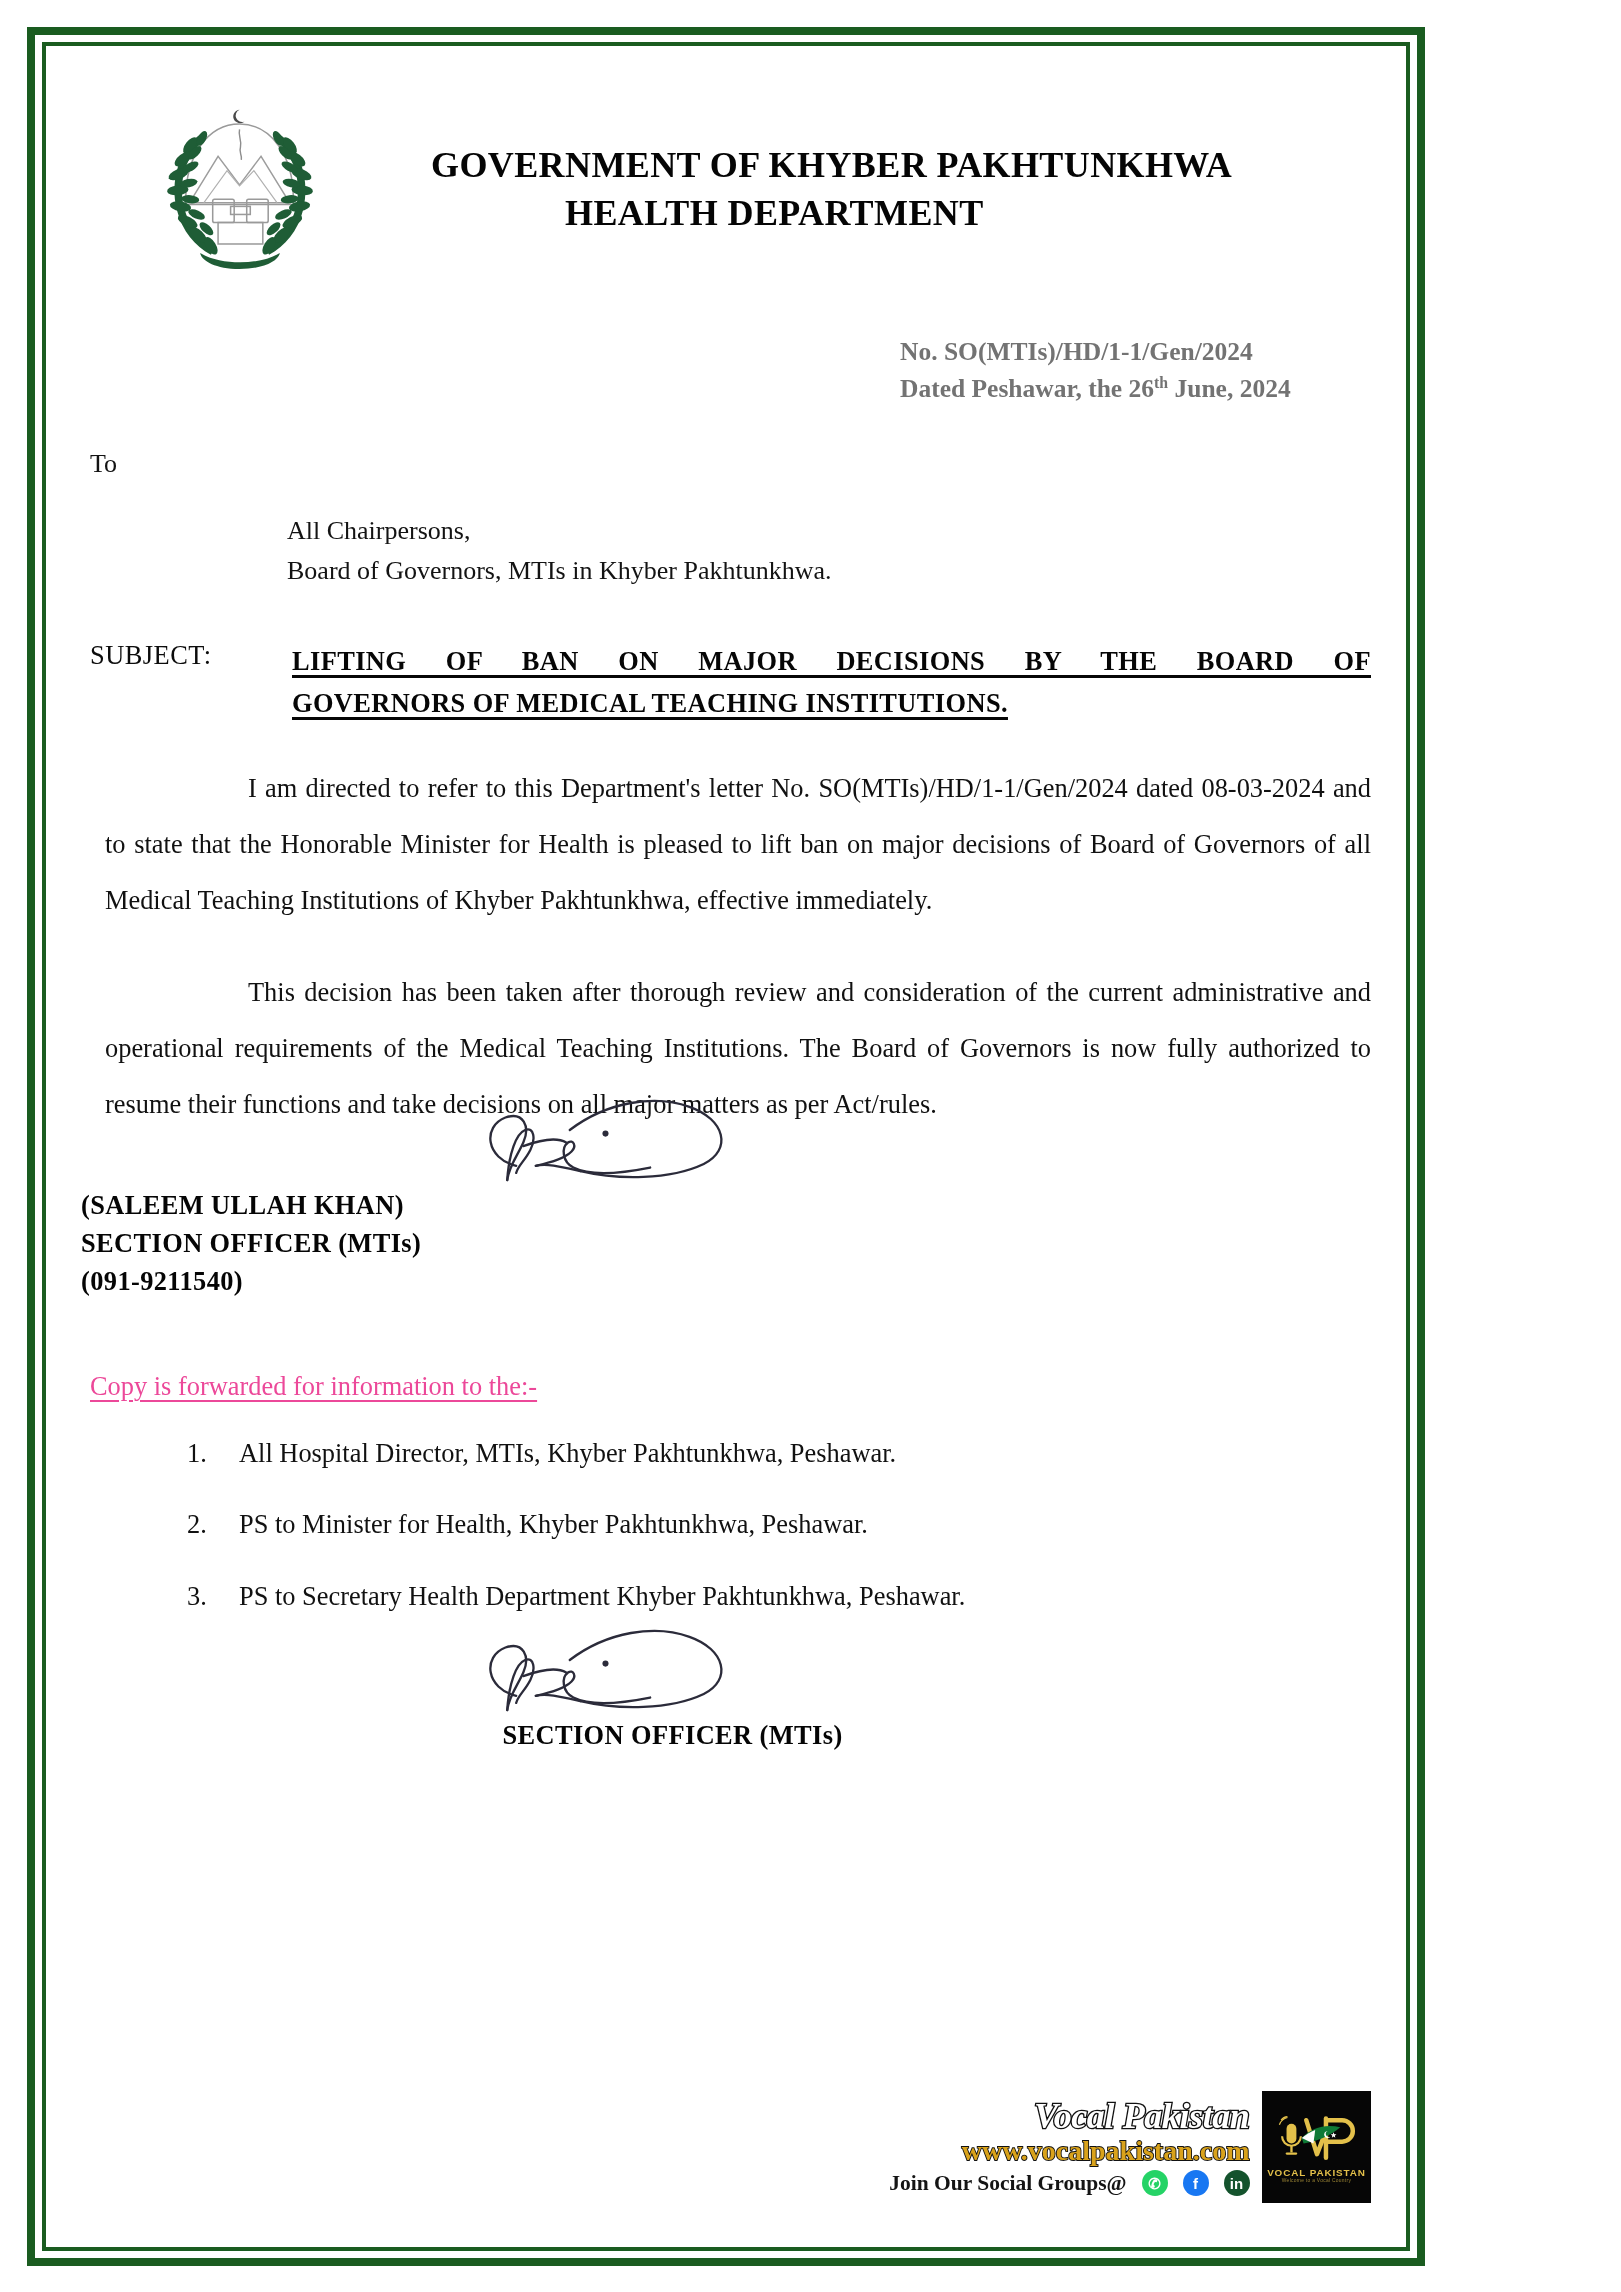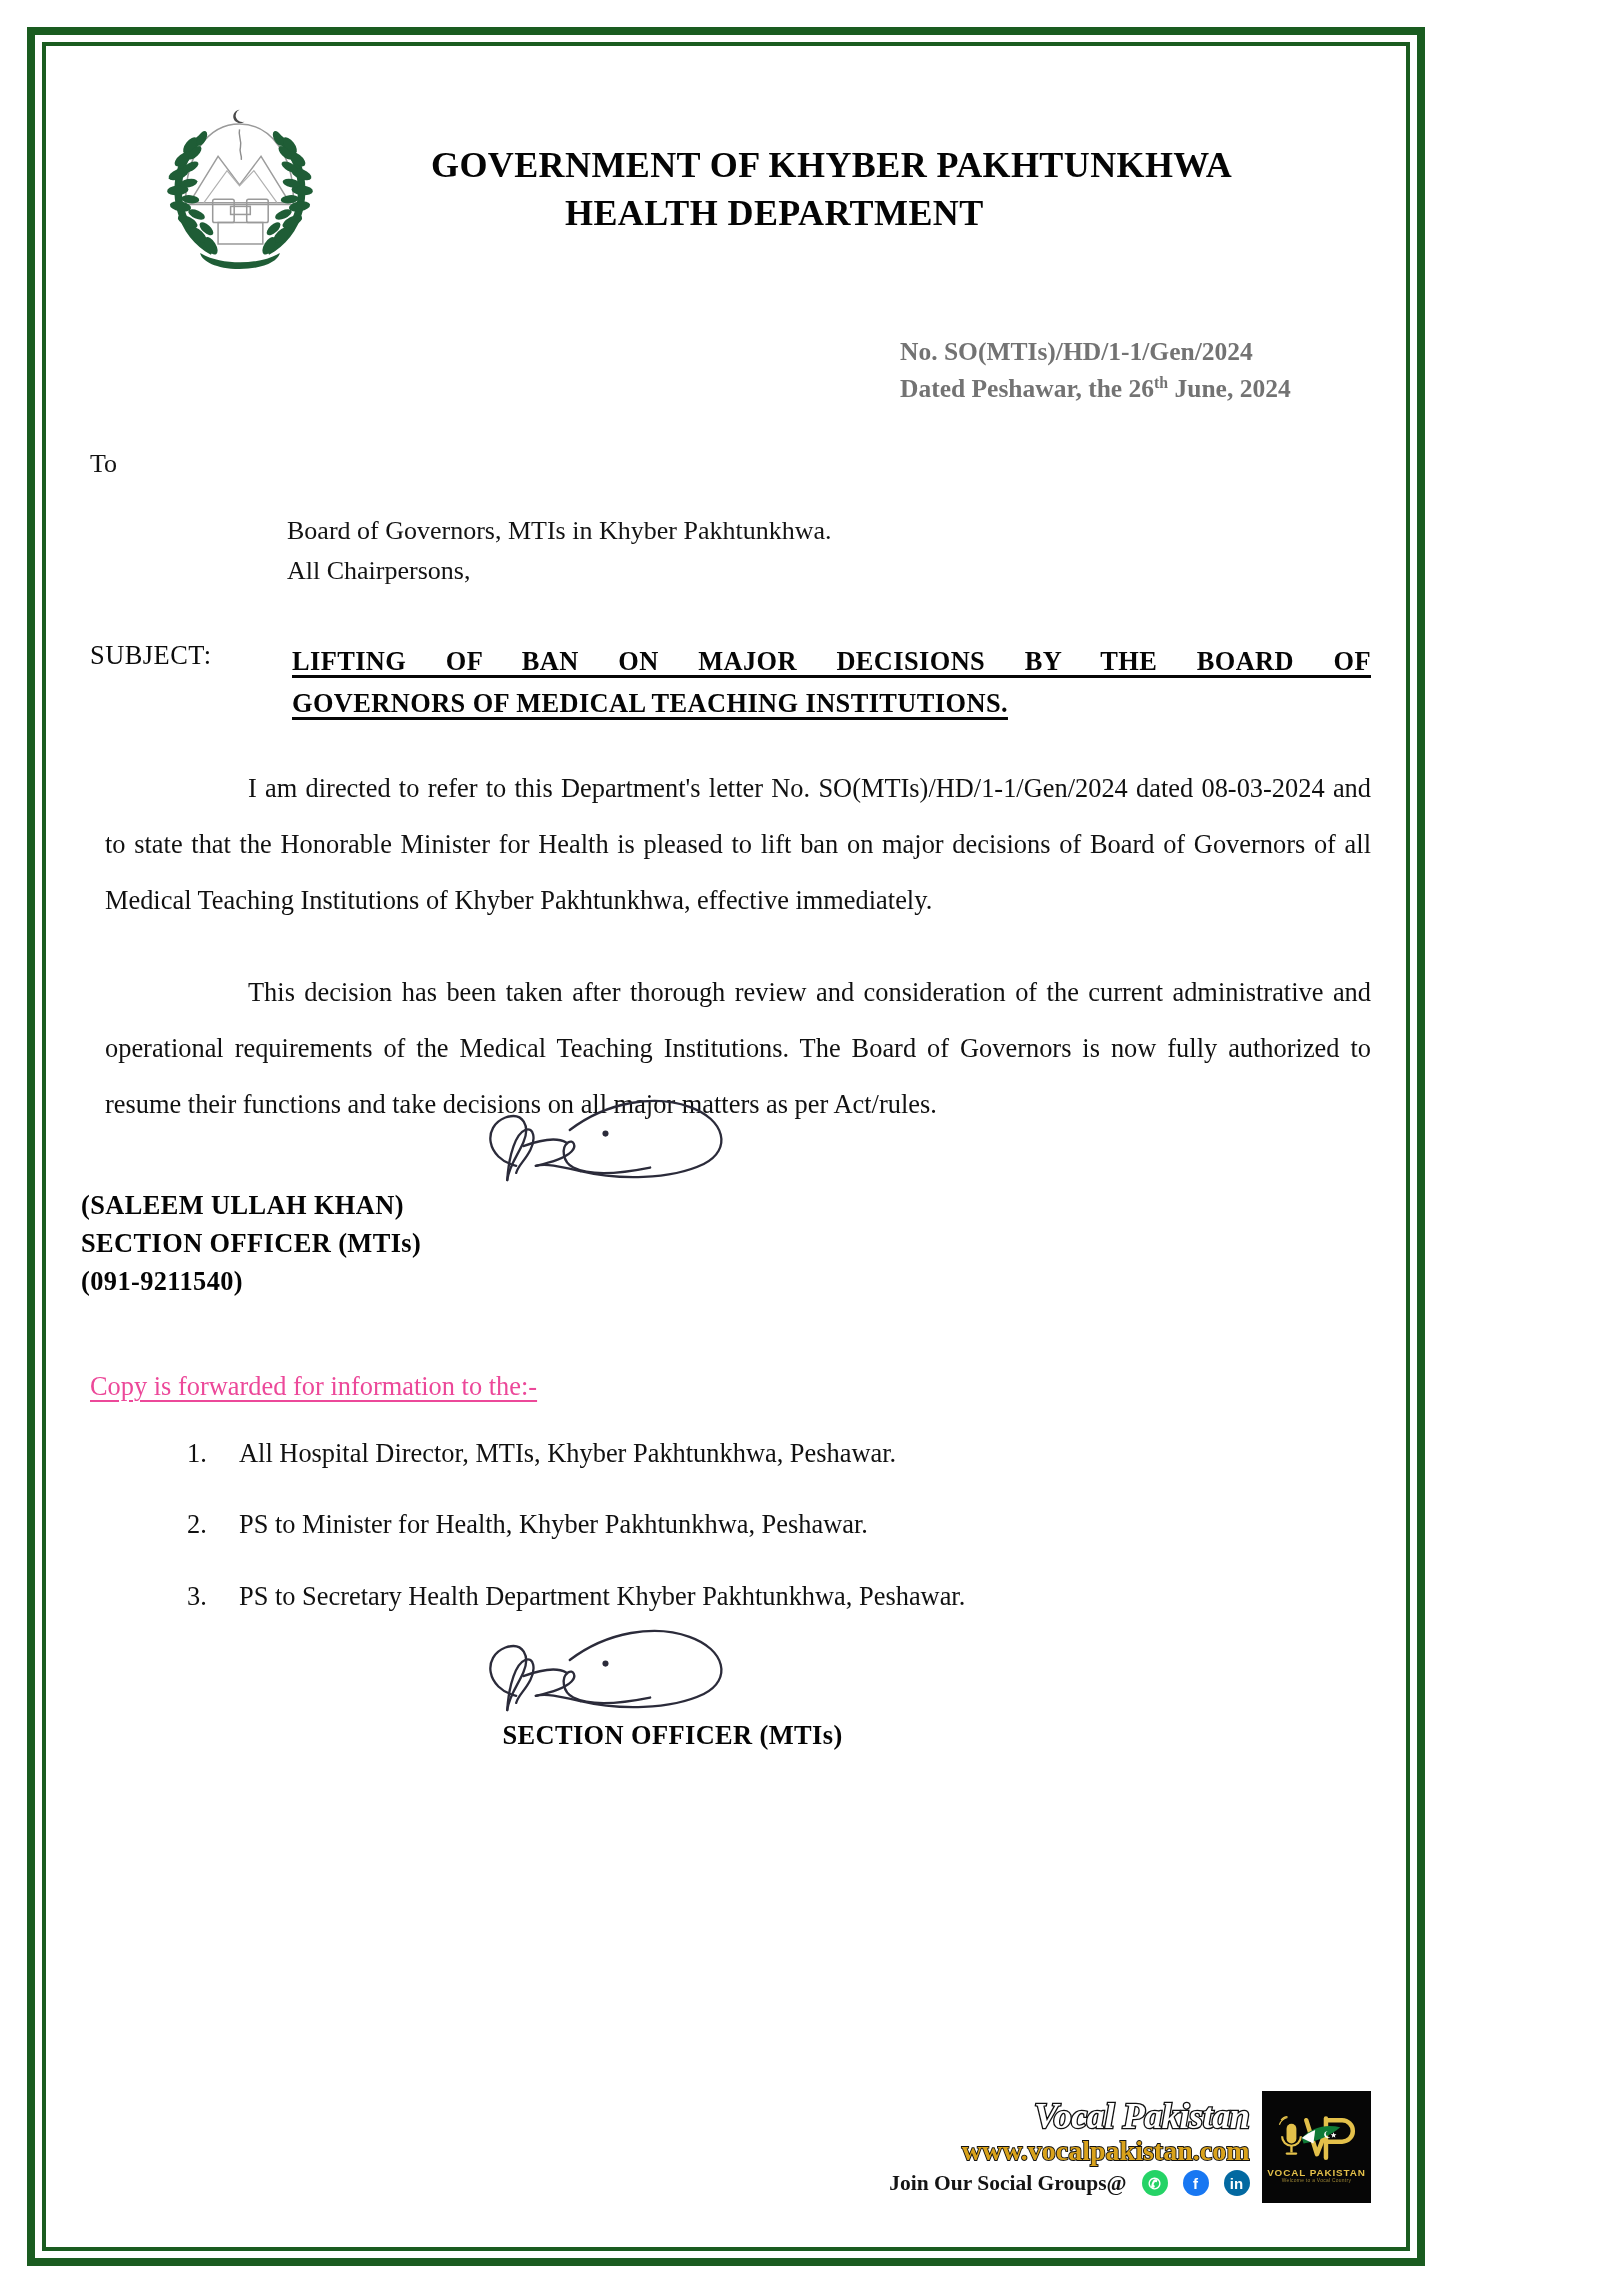--- a/index.html
+++ b/index.html
@@ -269,21 +269,21 @@
     align-items: center;
     justify-content: center;
     color: #ffffff;
     font-family: "Liberation Sans", sans-serif;
     font-weight: bold;
     font-size: 15px;
     line-height: 1;
   }
   .soc-wa { background: #25D366; }
   .soc-fb { background: #1877F2; }
-  .soc-in { background: #0369a1; }
+  .soc-in { background: #14532d; }
 
   .fb-logo {
     width: 109px;
     background: #060606;
     display: flex;
     flex-direction: column;
     align-items: center;
     justify-content: center;
     padding: 3.6px 0;
     box-sizing: border-box;
@@ -392,22 +392,22 @@
 
     
     <div class="refblock">
       <div>No. SO(MTIs)/HD/1-1/Gen/2024</div>
       <div><span>Dated Peshawar, the 26</span><sup>th</sup><span> June, 2024</span></div>
     </div>
 
     
     <div class="to-label">To</div>
     <div class="addressee">
+      <div>All Chairpersons,</div>
       <div>Board of Governors, MTIs in Khyber Pakhtunkhwa.</div>
-      <div>All Chairpersons,</div>
     </div>
 
     
     <div class="subject-row">
       <div class="subject-label">SUBJECT:</div>
       <div class="subject-text">
         <span class="subject-line-1 ul">LIFTING OF BAN ON MAJOR DECISIONS BY THE BOARD OF</span>
         <span class="subject-line-2 ul">GOVERNORS OF MEDICAL TEACHING INSTITUTIONS.</span>
       </div>
     </div>

